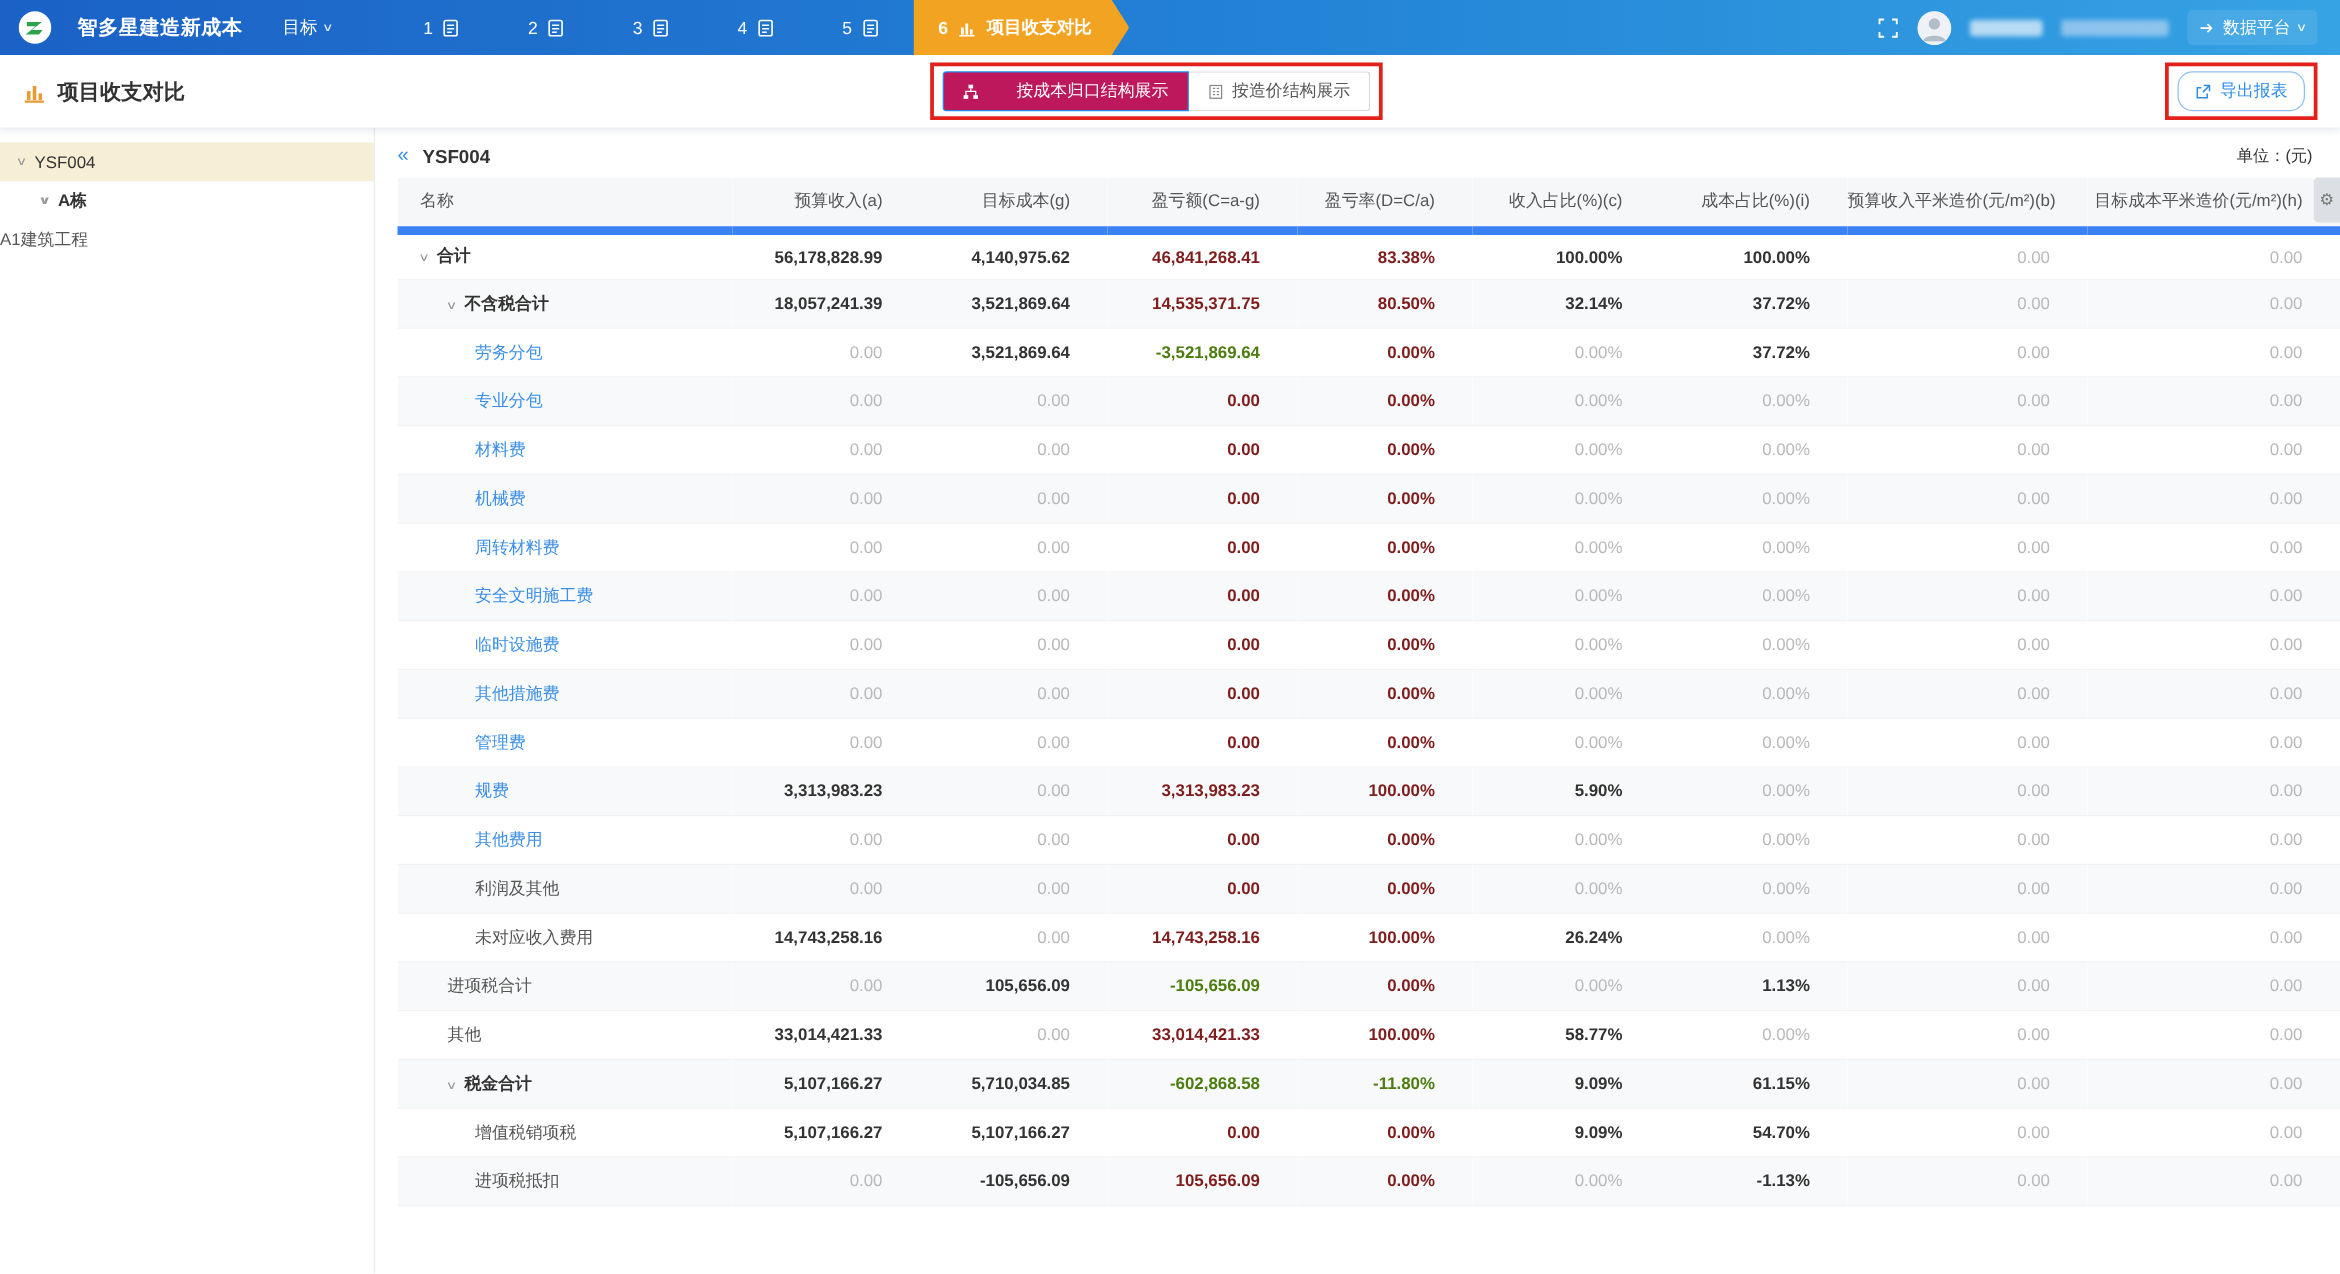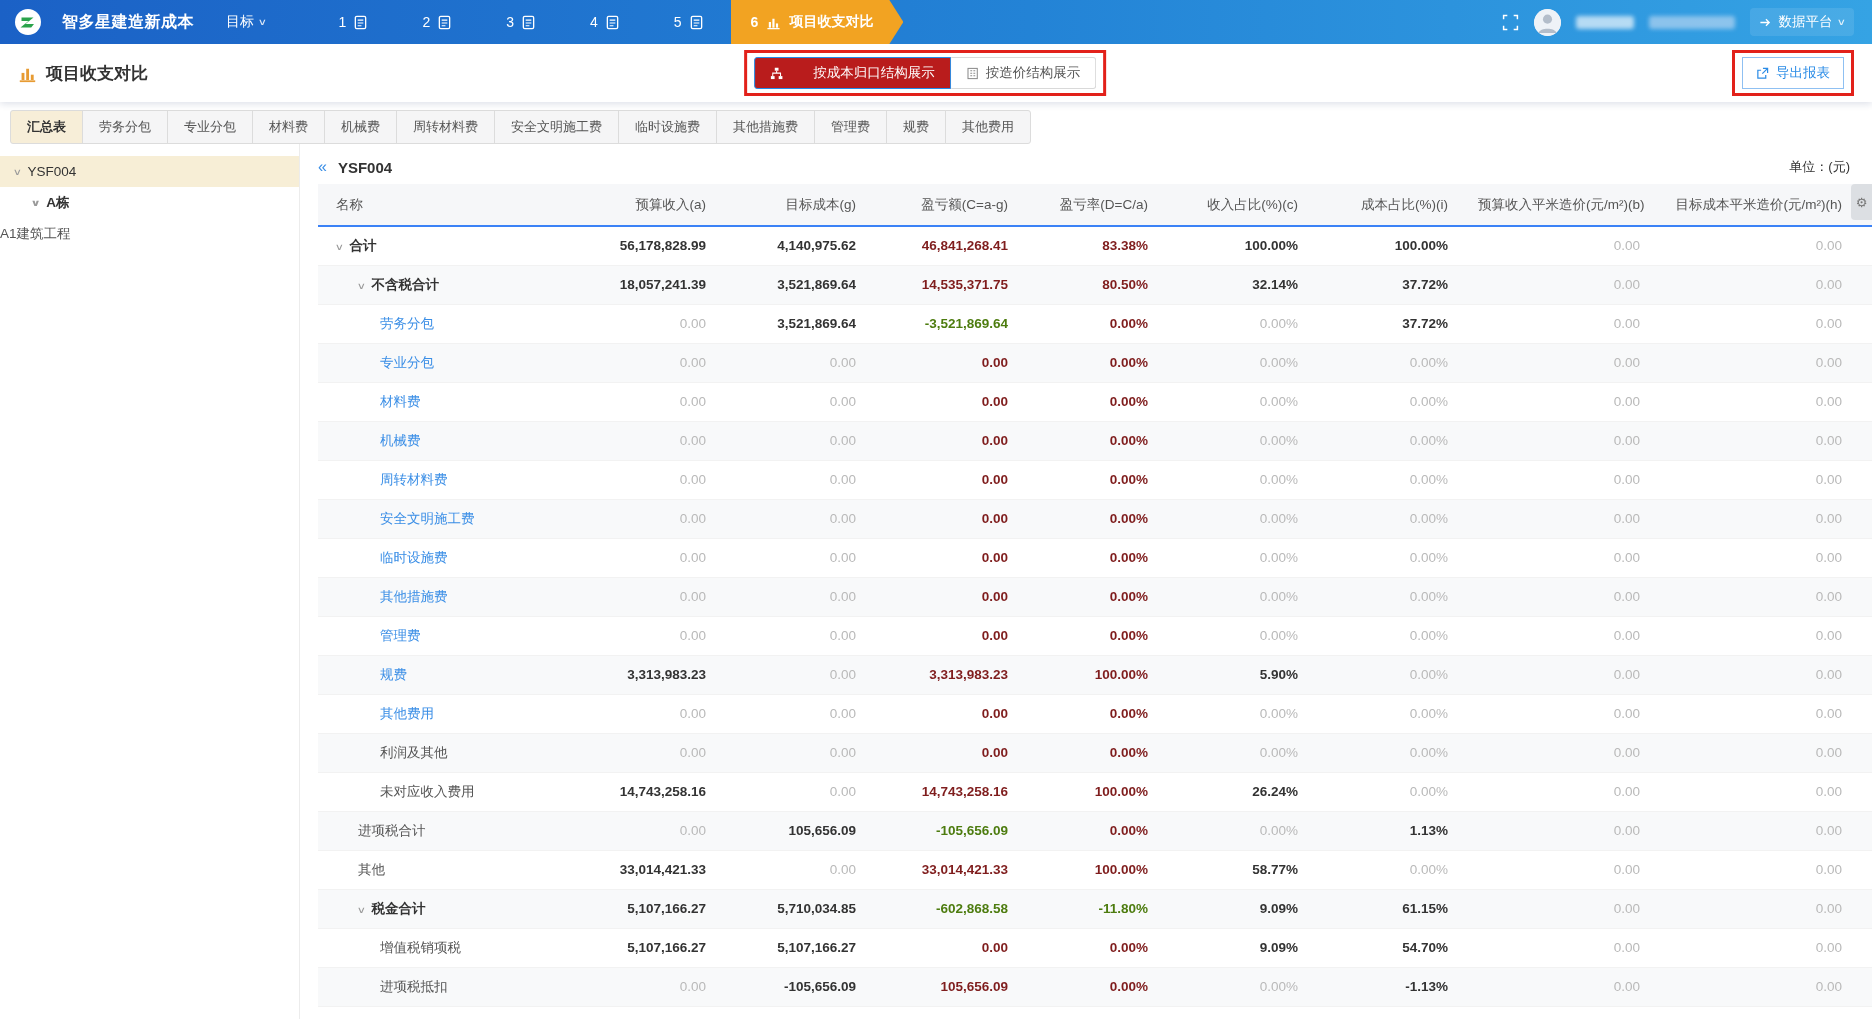--- a/index.html
+++ b/index.html
@@ -41,25 +41,25 @@
   .page-header{
     height:58px; flex:0 0 58px; background:#fff; display:flex; align-items:center;
     box-shadow:0 2px 7px rgba(20,45,100,.14); position:relative; z-index:10; padding:0 18px;
   }
   .ph-left{display:flex;align-items:center;gap:9px;font-size:17px;font-weight:700;color:#333;white-space:nowrap;}
   .ph-center{position:absolute;left:50%;top:50%;transform:translate(-53%,-50%);}
   .red-box{border:3px solid #e2211a;padding:4px 7px;display:inline-flex;align-items:center;background:transparent;}
   .btn-group{display:flex;}
   .toggle{height:32px;display:inline-flex;align-items:center;gap:7px;padding:0 15px;font-size:13.5px;
     border:1px solid #d9d9d9;background:#fff;color:#555;cursor:pointer;white-space:nowrap;font-family:inherit;}
-  .toggle.active{background:#b91c1c;border-color:#1f8ceb;color:#fff;border-radius:3px 0 0 3px;gap:30px;}
+  .toggle.active{background:#be185d;border-color:#1f8ceb;color:#fff;border-radius:3px 0 0 3px;gap:30px;}
   .toggle.plain{border-left:none;border-radius:0 3px 3px 0;}
   .ph-right{margin-left:auto;}
   .export-btn{height:32px;display:inline-flex;align-items:center;gap:7px;padding:0 13px;font-size:13.5px;
-    background:#fff;border:1px solid #8fc0f2;color:#2b8ce6;border-radius:0;cursor:pointer;font-family:inherit;white-space:nowrap;}
+    background:#fff;border:1px solid #8fc0f2;color:#2b8ce6;border-radius:12px;cursor:pointer;font-family:inherit;white-space:nowrap;}
 
   
   .tabs{flex:0 0 42px;display:flex;align-items:flex-end;padding:0 0 0 10px;background:#fff;}
   .tab{padding:7px 16px;font-size:13px;color:#555;background:#f5f5f6;border:1px solid #dcdcdc;margin-right:-1px;cursor:pointer;white-space:nowrap;}
   .tab:first-child{border-radius:3px 0 0 3px;}
   .tab:last-child{border-radius:0 3px 3px 0;}
   .tab.active{background:#f7eed8;color:#333;font-weight:600;}
 
   
   .content{flex:1;display:flex;overflow:hidden;background:#fff;}
@@ -72,21 +72,21 @@
   .t-l3{color:#555;}
 
   .main{flex:1;position:relative;overflow:hidden;display:flex;flex-direction:column;}
   .panel-head{flex:0 0 40px;display:flex;align-items:center;justify-content:space-between;padding:10px 22px 4px 18px;}
   .panel-title{display:flex;align-items:center;gap:11px;font-size:15px;font-weight:700;color:#333;}
   .collapse{color:#3a8ee6;font-size:16px;font-weight:400;cursor:pointer;}
   .unit-label{font-size:13px;color:#333;white-space:nowrap;}
 
   .table-wrap{flex:1;overflow:hidden;padding-left:18px;position:relative;}
   table{width:100%;border-collapse:collapse;table-layout:fixed;}
-  th{height:42px;background:#f6f7f9;font-size:13.5px;font-weight:500;color:#555;border-bottom:2px solid #3b82f6;white-space:nowrap;overflow:hidden;}
+  th{height:42px;background:#f6f7f9;font-size:13.5px;font-weight:500;color:#555;border-bottom:7px solid #3b82f6;white-space:nowrap;overflow:hidden;}
   td{height:39px;font-size:13.5px;border-bottom:1px solid #f2f2f2;white-space:nowrap;overflow:hidden;}
   tbody tr:nth-child(even){background:#f8f9fa;}
   .col-name{text-align:left;}
   th.col-name{padding-left:18px;}
   .col-num{text-align:right;padding-right:30px;}
   .tcaret-row{color:#999;font-size:9px;margin-right:7px;transform:scaleX(1.4);display:inline-block;cursor:pointer;}
   .nm.bold{font-weight:600;color:#333;}
   .nm.link{color:#3a8ee6;cursor:pointer;}
   .nm.plain{color:#555;}
   td.lvl0{padding-left:18px;}
@@ -253,34 +253,20 @@
                 <path d="M7.5 1.5h5v5"></path>
                 <path d="M12.3 1.7L6.8 7.2"></path>
               </svg>
           </span>
           <span>导出报表</span>
         </button>
       </div>
     </div>
   </div>
 
-  <div class="tabs" id="tabs">
-      <div class="tab active">汇总表</div>
-      <div class="tab">劳务分包</div>
-      <div class="tab">专业分包</div>
-      <div class="tab">材料费</div>
-      <div class="tab">机械费</div>
-      <div class="tab">周转材料费</div>
-      <div class="tab">安全文明施工费</div>
-      <div class="tab">临时设施费</div>
-      <div class="tab">其他措施费</div>
-      <div class="tab">管理费</div>
-      <div class="tab">规费</div>
-      <div class="tab">其他费用</div>
-    </div>
 
   <div class="content">
     <aside class="tree">
       <div class="tree-item t-l1 selected">
         <span class="tcaret">∨</span>
         <span>YSF004</span>
       </div>
       <div class="tree-item t-l2">
         <span class="tcaret">∨</span>
         <span>A栋</span>

